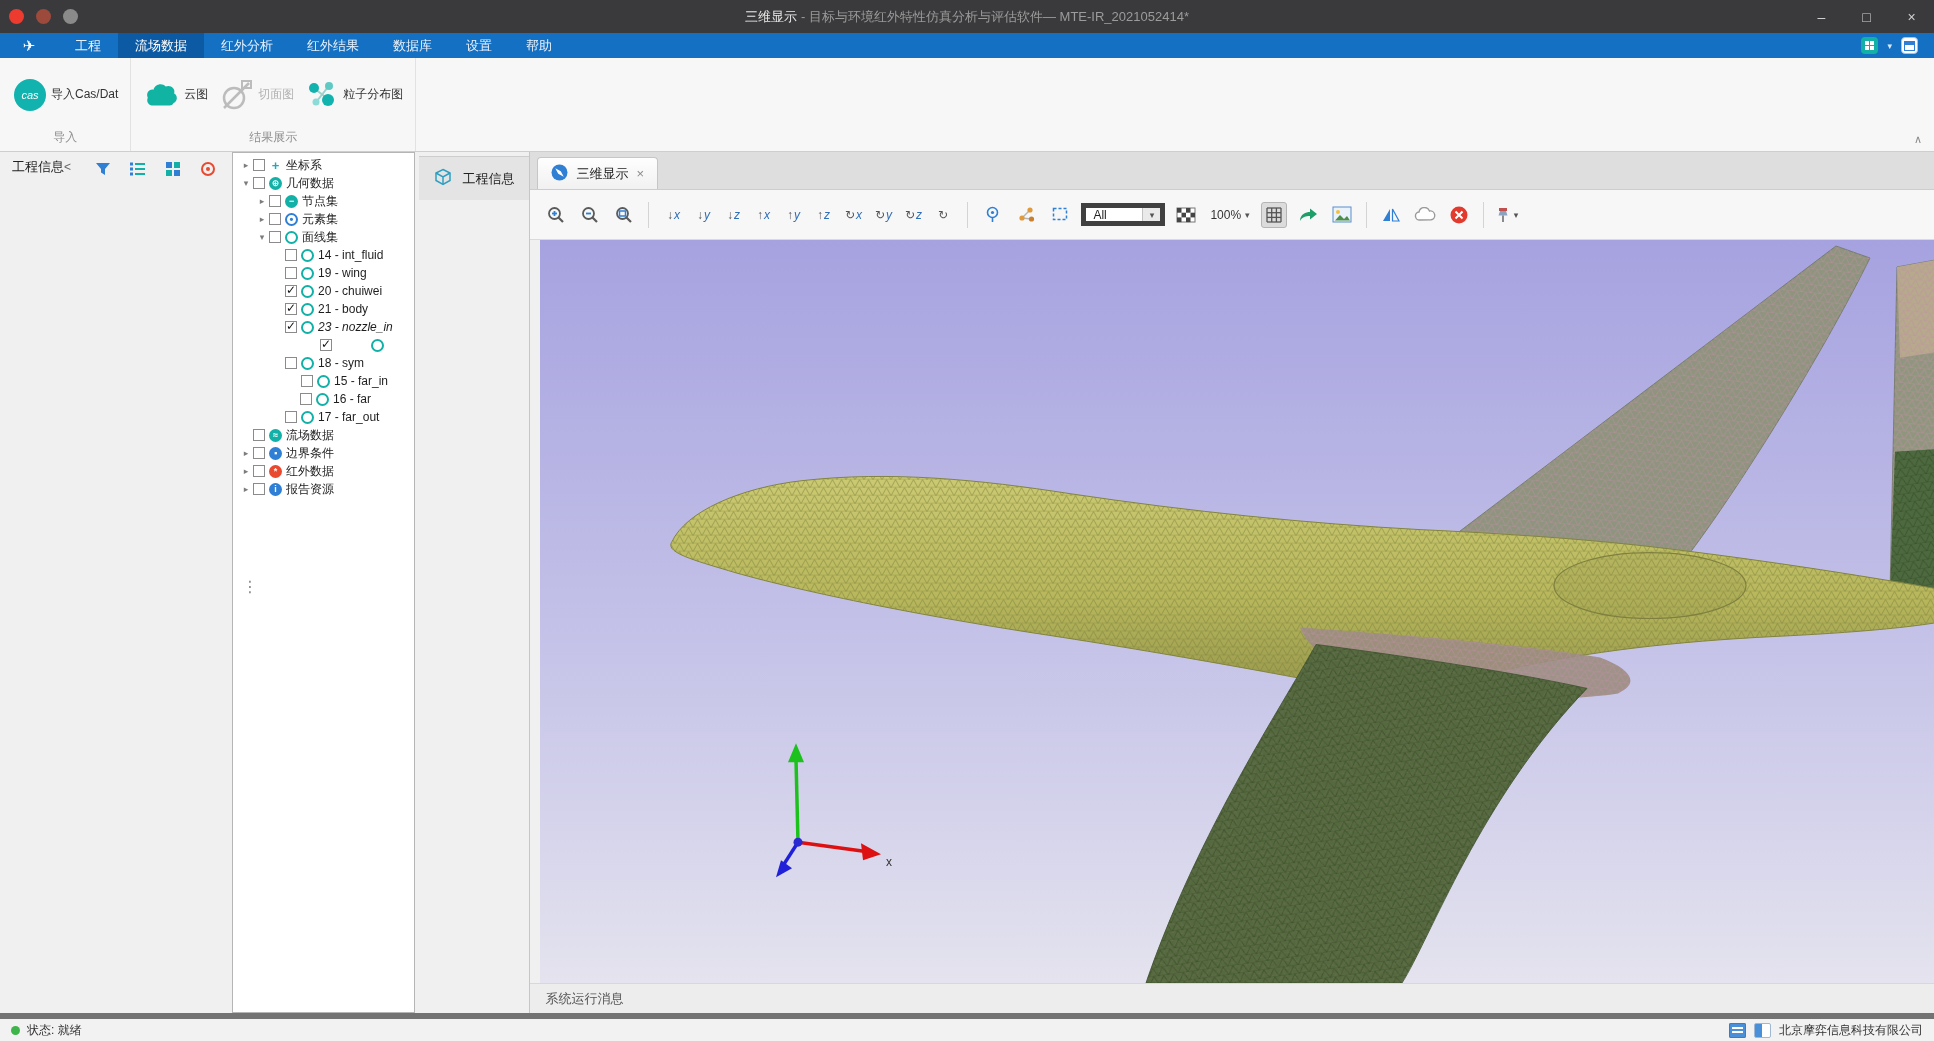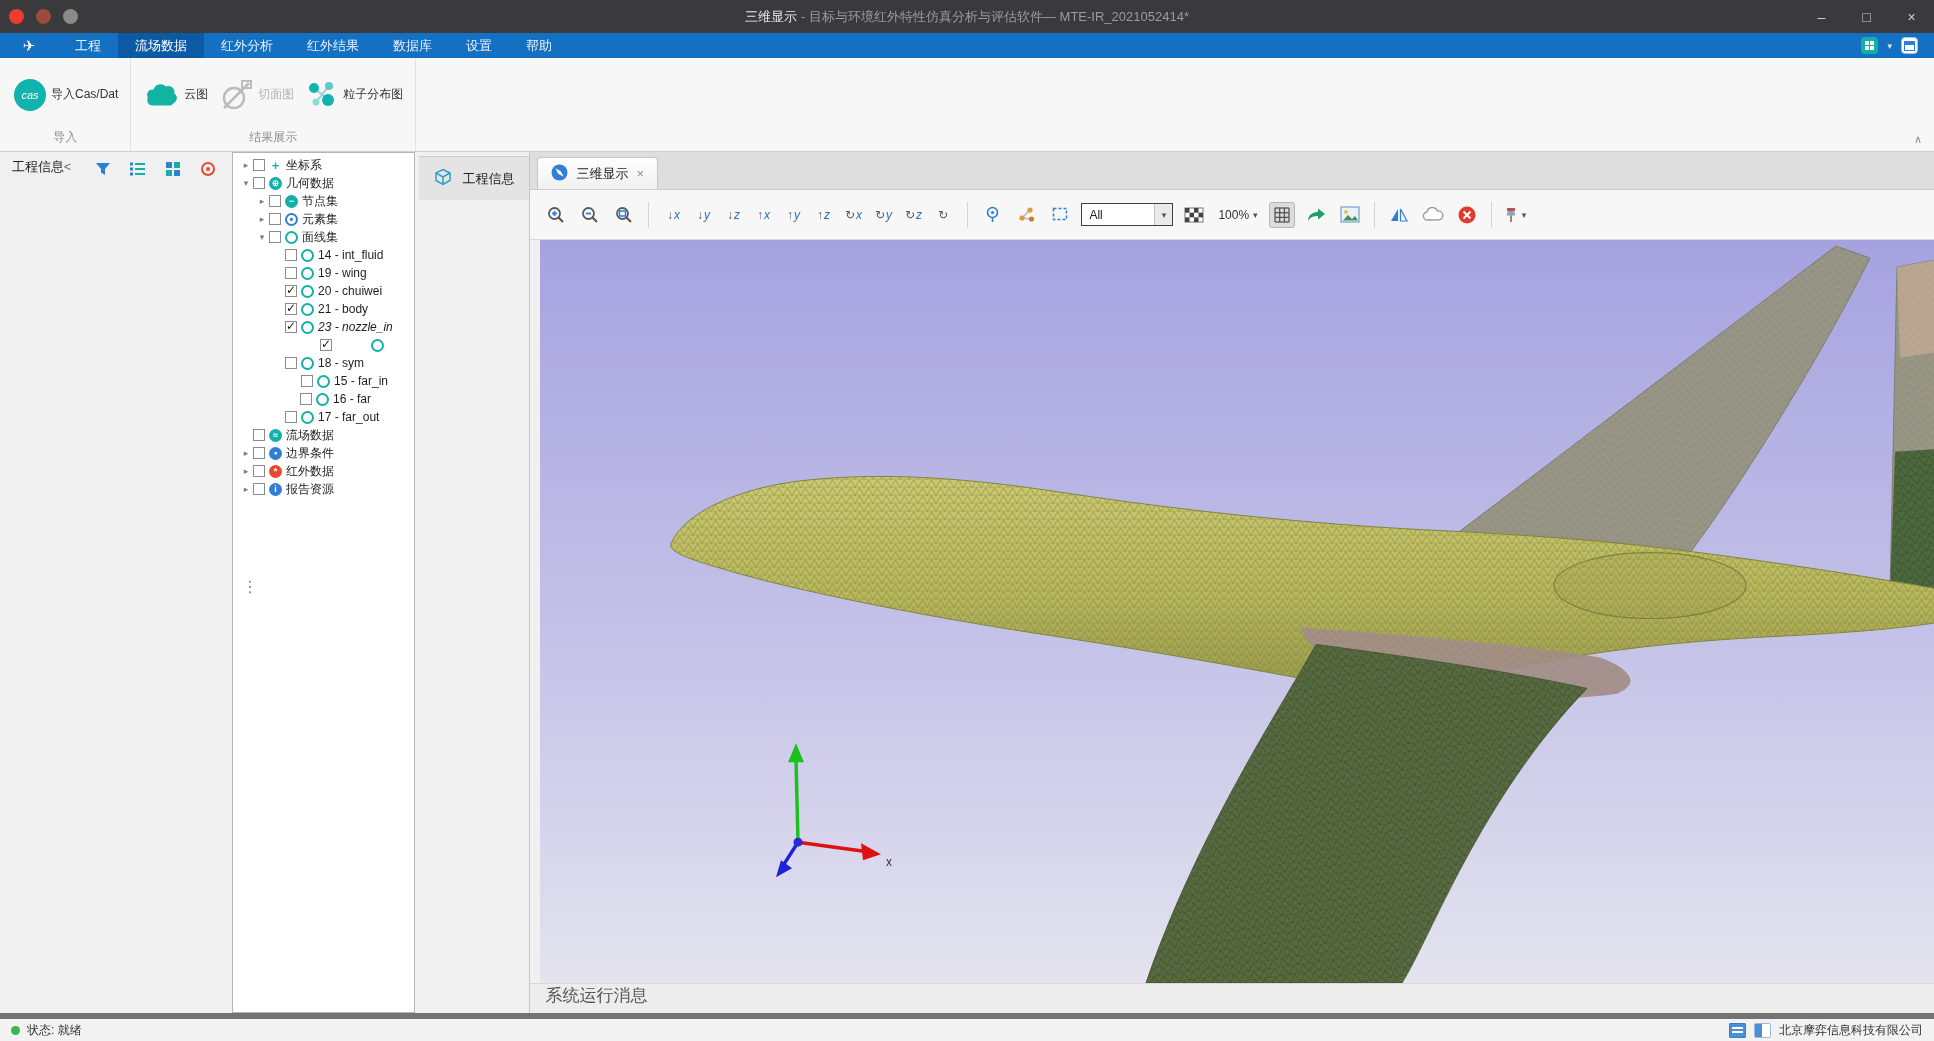--- a/index.html
+++ b/index.html
@@ -73,33 +73,33 @@
 .tab{height:32px;background:linear-gradient(#fefefe,#f1f1f1);border:1px solid #c6c6c6;border-bottom:none;border-radius:4px 4px 0 0;display:flex;align-items:center;gap:8px;padding:0 13px;font-size:13px;color:#222}
 .tab-close{color:#8a8a8a;font-size:13px}
 .vtoolbar{flex:0 0 50px;background:#f7f7f8;border-bottom:1px solid #dadada;display:flex;align-items:center;padding:0 13px;gap:8px}
 .ti{width:26px;height:26px;display:flex;align-items:center;justify-content:center;cursor:default}
 .ti.pressed{background:#dcdcdc;border:1px solid #b5b5b5;border-radius:3px}
 .tsep{width:1px;height:26px;background:#d4d4d4;margin:0 3px}
 .viewbtns{display:flex;gap:4px}
 .vi{width:26px;height:26px;display:flex;align-items:center;justify-content:center;font-size:12px}
 .vi .arr{color:#555;font-size:12px}
 .vi .ltr{color:#2f6fb8;font-style:italic;margin-left:1px}
-.combo{width:92px;height:23px;background:#fff;border:1px solid #404040;display:flex;align-items:center;font-size:12px;color:#222}
+.combo{width:84px;height:23px;background:#fff;border:5px solid #404040;display:flex;align-items:center;font-size:12px;color:#222}
 .combo .val{flex:1;padding-left:7px}
 .combo-btn{width:18px;height:100%;background:#eaeaea;border-left:1px solid #c2c2c2;display:flex;align-items:center;justify-content:center;font-size:9px;color:#555}
 .zoomctl{display:flex;align-items:center;gap:4px;font-size:12px;color:#333;padding:0 3px}
 .zoomctl .caret{font-size:9px;color:#555}
 .pincluster{display:flex;align-items:center;gap:3px}
 .pincluster .caret{font-size:9px;color:#555}
 
 .viewrow{flex:1;display:flex;min-height:0}
 .viewport{flex:0 0 1595px;width:1595px;margin-left:10px;position:relative;background:#b9b6e6}
 .viewport svg{display:block;width:100%;height:100%}
 .vgutter{flex:1;background:#f0f0f0}
-.messagebar{flex:0 0 30px;background:#ededee;border-top:1px solid #d8d8d8;display:flex;align-items:flex-start;padding-left:15px;font-size:17px;color:#555}
+.messagebar{flex:0 0 30px;background:#ededee;border-top:1px solid #d8d8d8;display:flex;align-items:center;padding-left:15px;font-size:13px;color:#555}
 
 
 .statusbar{flex:0 0 28px;background:#f2f2f3;border-top:6px solid #737373;display:flex;align-items:center;justify-content:space-between;padding:0 11px;font-size:12px;color:#333}
 .status-left{display:flex;align-items:center;gap:7px}
 .status-dot{width:9px;height:9px;border-radius:50%;background:#3db54a}
 .status-right{display:flex;align-items:center;gap:8px}
 .sb-icon{width:17px;height:15px;border-radius:2px}
 .sb-icon-a{background:#4a90d9;box-shadow:inset 0 0 0 1px #3d7cbd;position:relative}
 .sb-icon-a::after{content:"";position:absolute;left:3px;top:4px;width:11px;height:2px;background:#fff;box-shadow:0 4px 0 #fff}
 .sb-icon-b{background:linear-gradient(90deg,#4a90d9 50%,#ffffff 50%);border:1px solid #9fb9d4}

